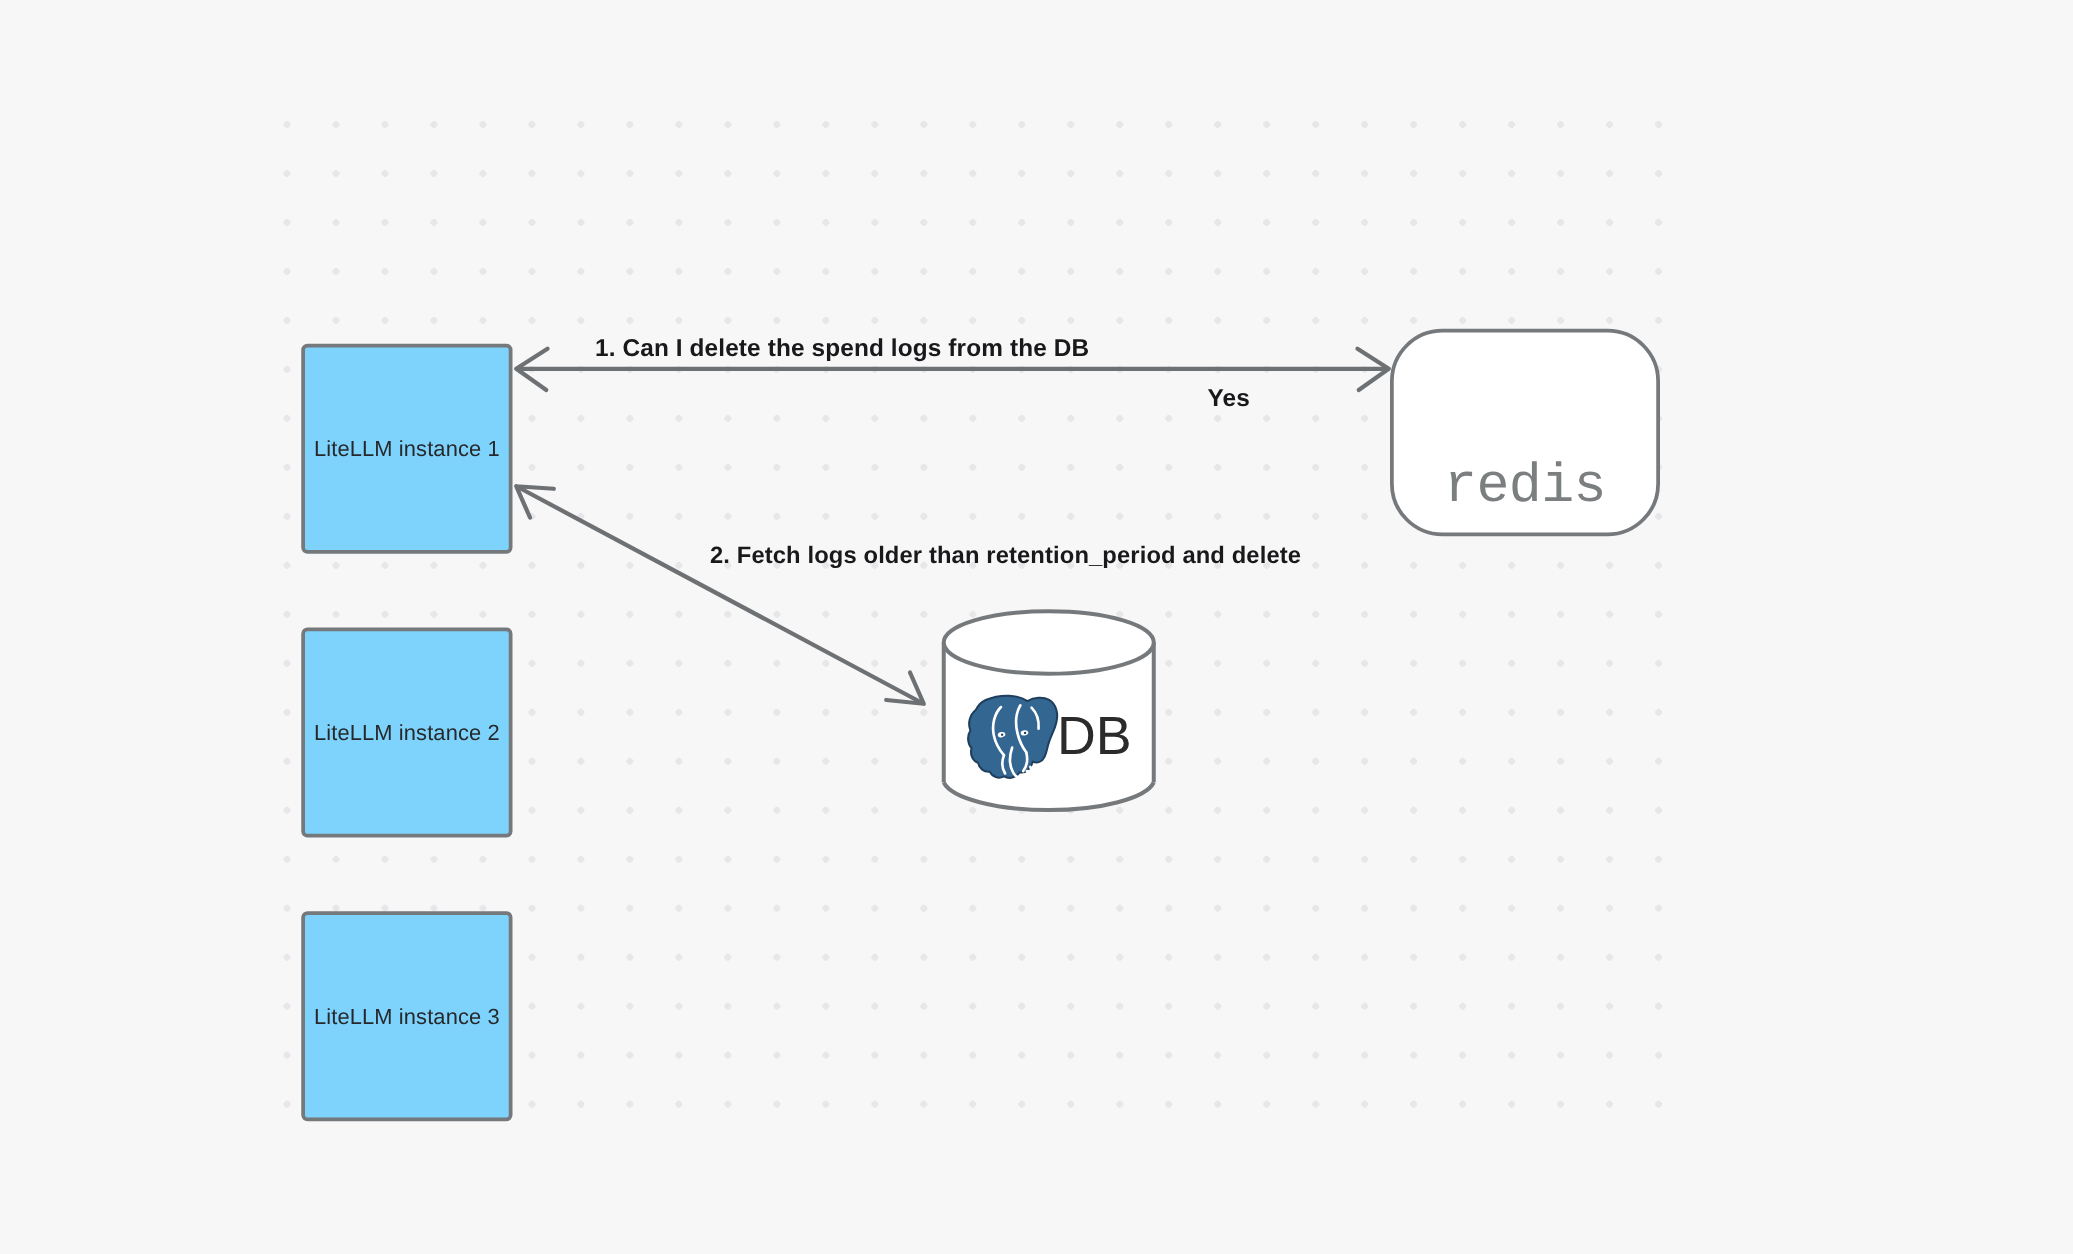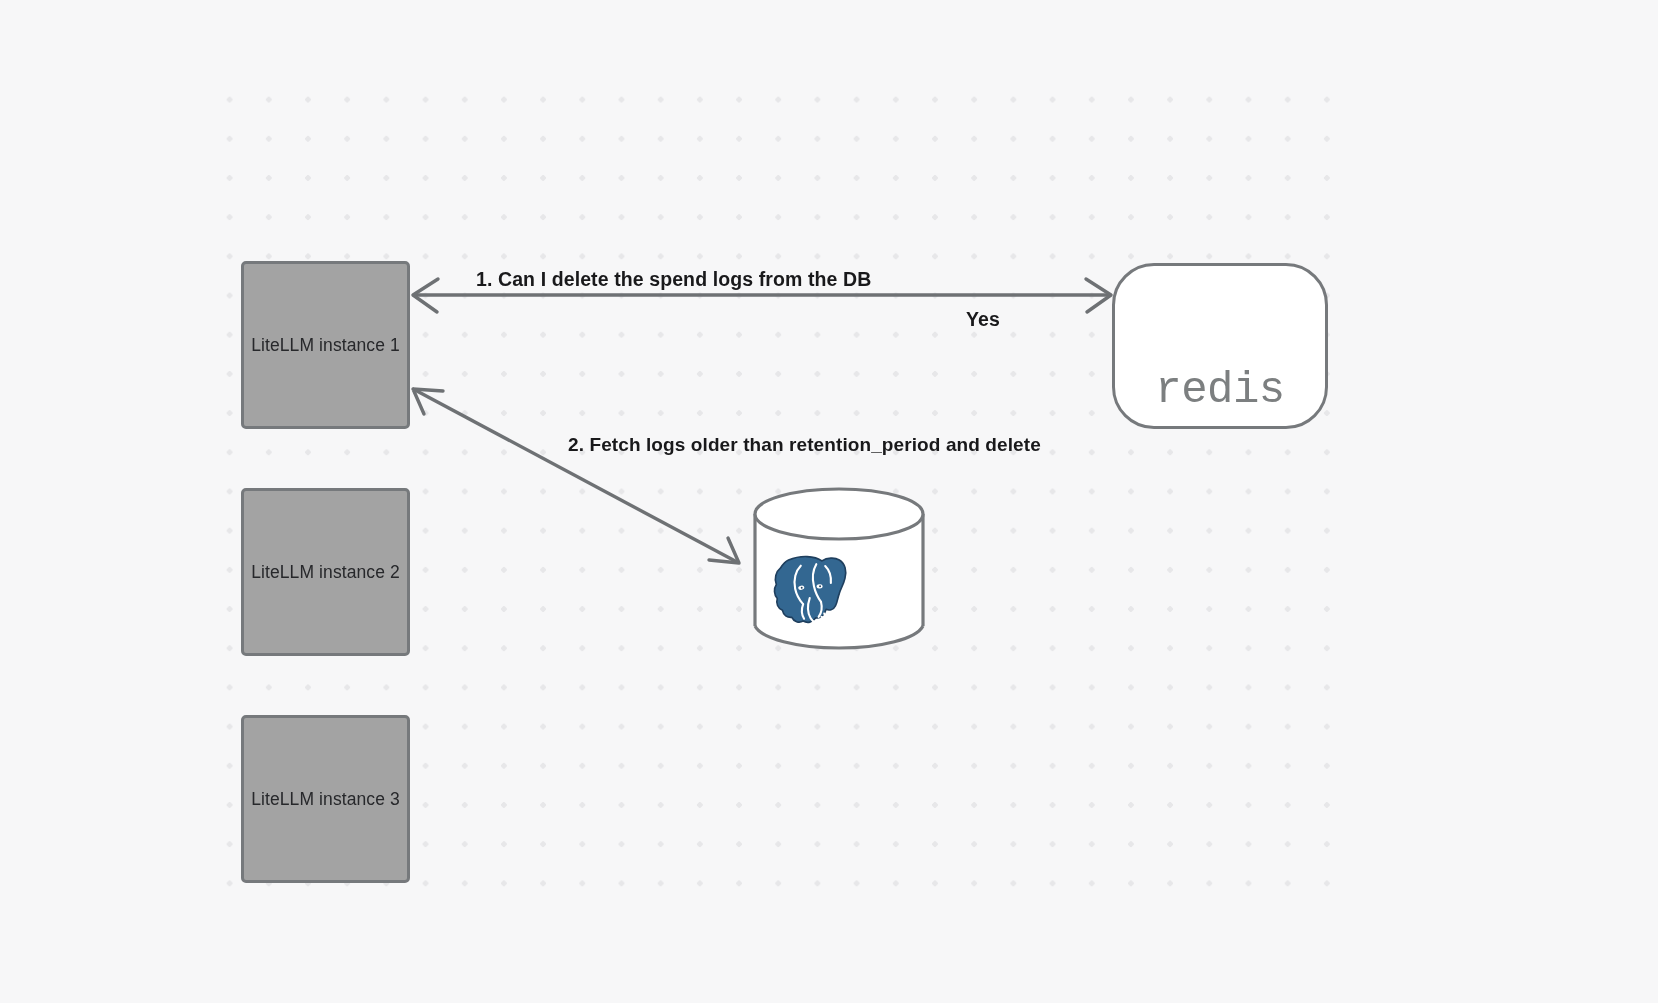--- a/index.html
+++ b/index.html
@@ -40,27 +40,28 @@
     position: absolute;
     left: 0;
     top: 0;
     width: 1658px;
     height: 1003px;
   }
 
   
   .node-box {
     position: absolute;
-    background: #a3a3a3;
+    background: #7dd3fc;
     border: 3.2px solid #76797c;
     border-radius: 5px;
     box-sizing: border-box;
     display: flex;
     align-items: center;
     justify-content: center;
+    margin-top: 14px;
   }
   .node-box-label {
     font-size: 17.5px;
     color: #27282b;
     font-family: "Liberation Sans", sans-serif;
     letter-spacing: 0.1px;
     white-space: nowrap;
   }
 
   #node-litellm-1 { left: 241px; top: 261px; width: 169px; height: 168px; }
@@ -274,20 +275,24 @@
     <span class="node-box-label">LiteLLM instance 3</span>
   </div>
 
   <div id="node-redis"></div>
   <div id="redis-logo-wrap">
     <div style="height:78px"></div>
     <div class="redis-wordmark">redis</div>
   </div>
 
   <div id="node-database"></div>
+  <div id="db-inner-label">
+    <span style="display:inline-block;width:72px"></span>
+    <span class="db-text">DB</span>
+  </div>
 
   <div class="edge-label" id="edge-label-1">1.  Can I delete the spend logs from the DB</div>
 
   <div class="edge-label" id="edge-label-yes">Yes</div>
 
   <div class="edge-label" id="edge-label-2">2.  Fetch logs older than retention_period and delete</div>
 
 </div>
 
 </body></html>

